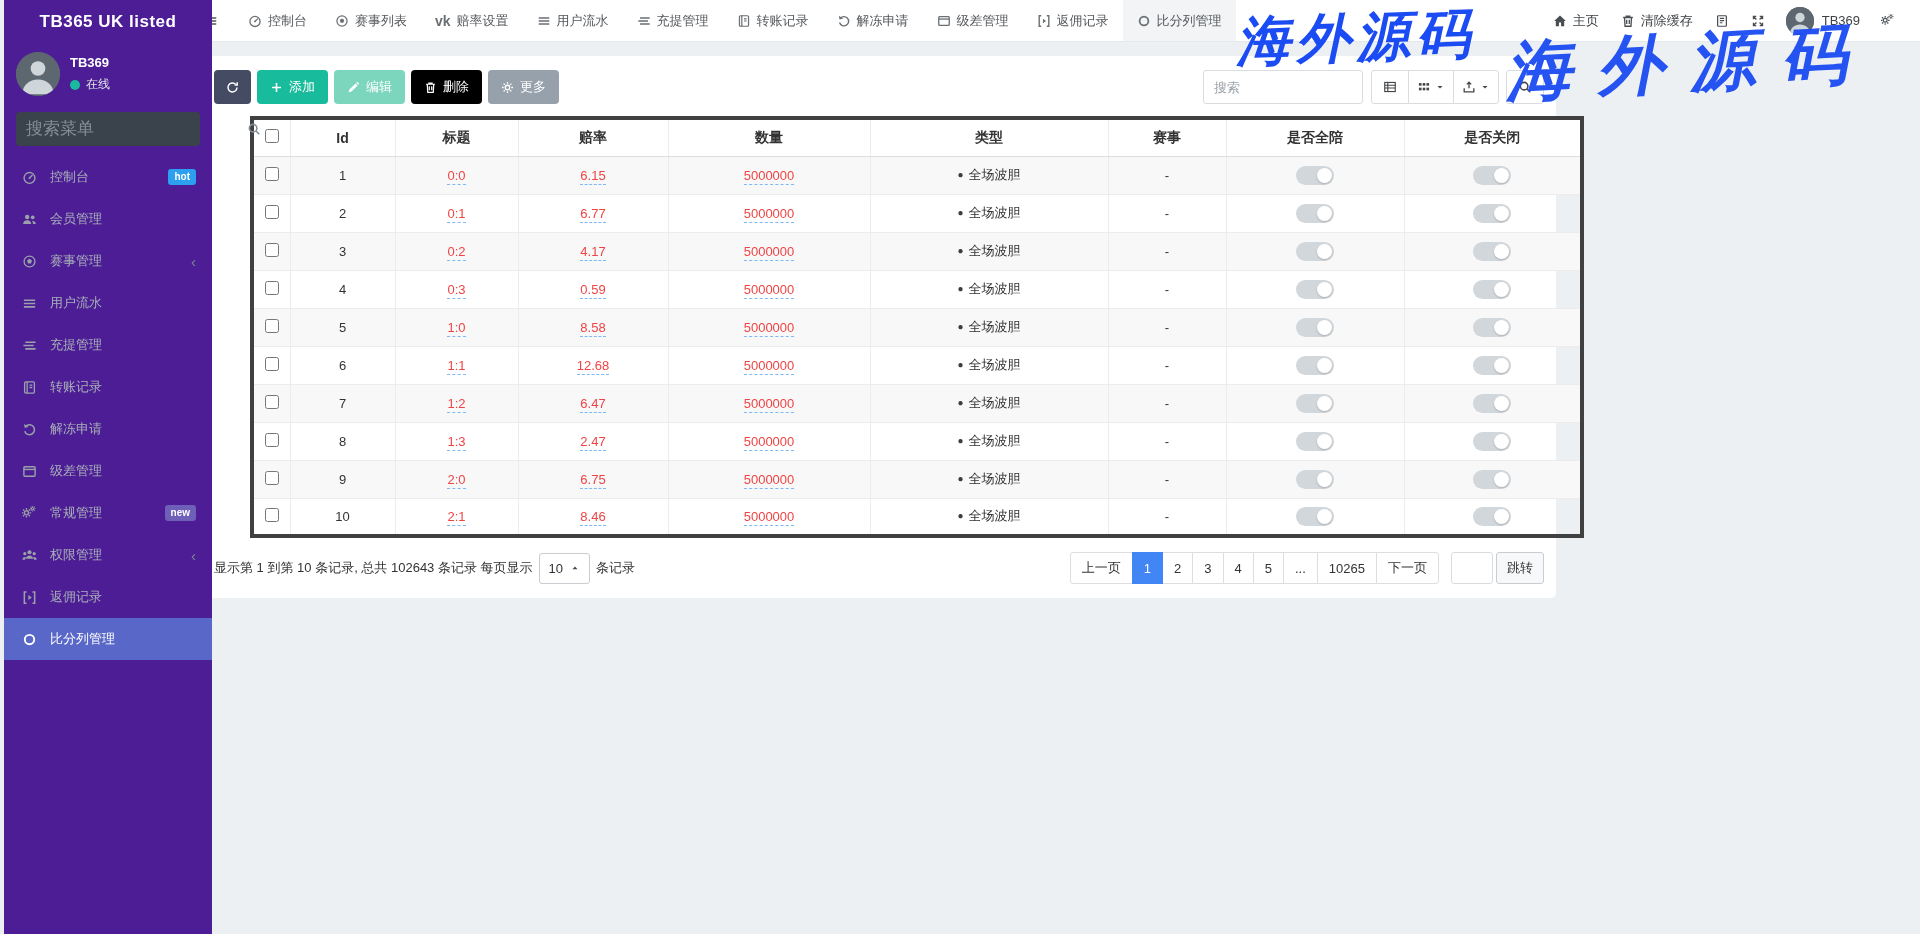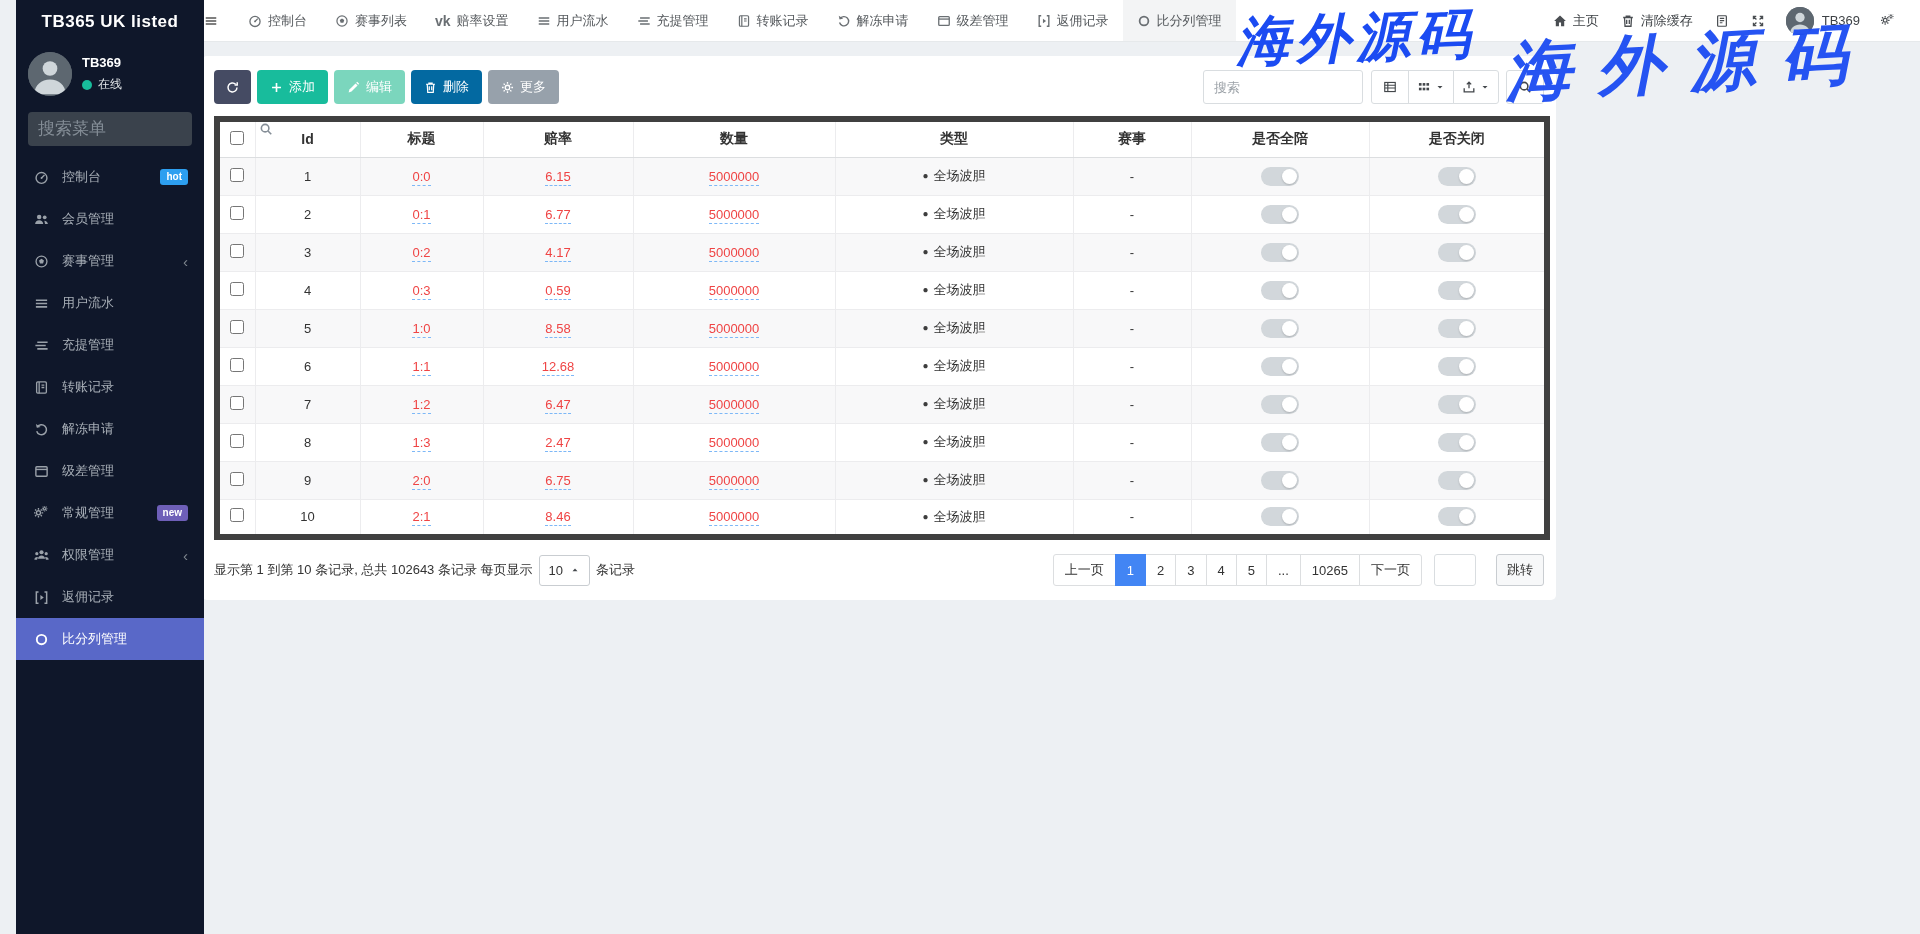--- a/index.html
+++ b/index.html
@@ -1,20 +1,20 @@
 <!DOCTYPE html>
 <html><head>
 <meta charset="utf-8">
 <style>
   * { margin:0; padding:0; box-sizing:border-box; }
   html,body { width:1920px; height:934px; overflow:hidden; font-family:"Liberation Sans","DejaVu Sans",sans-serif; background:#edf0f3; font-size:13px; color:#333; }
   .ic svg { width:14px; height:14px; display:block; }
 
   
-  .sidebar { position:fixed; left:16px; top:0; width:188px; height:934px; background:#0f172a; z-index:5; }
+  .sidebar { position:fixed; left:4px; top:0; width:208px; height:934px; background:#4c1d95; z-index:5; }
   .logo { height:44px; display:flex; align-items:center; justify-content:center; color:#fff; font-size:17px; font-weight:bold; letter-spacing:.5px; }
   .profile { display:flex; align-items:center; padding:8px 12px 12px; }
   .avatar { width:44px; height:44px; border-radius:50%; background:#5d6770; overflow:hidden; flex:none; }
   .avatar svg { width:100%; height:100%; display:block; }
   .profile-meta { margin-left:10px; }
   .profile-name { color:#fff; font-weight:bold; font-size:13px; }
   .profile-status { display:flex; align-items:center; margin-top:6px; color:#e4e8eb; font-size:12px; }
   .status-dot { width:10px; height:10px; border-radius:50%; background:#18bc9c; margin-right:6px; }
   .side-search { margin:4px 12px 10px; height:34px; background:#3a424c; border-radius:4px; display:flex; align-items:center; padding:0 10px; }
   .side-search input { flex:1; background:transparent; border:0; outline:0; color:#c3cad1; font-size:17px; font-family:inherit; }
@@ -56,56 +56,56 @@
   
   .content { padding:14px; height:892px; background:#edf0f3; }
   .panel { width:1354px; background:#fff; border-radius:5px; padding:14px 12px; }
   .toolbar { display:flex; align-items:center; justify-content:space-between; margin-bottom:12px; }
   .btn-row { display:flex; gap:6px;justify-content:space-between; }
   .btn { height:34px; border:0; border-radius:4px; color:#fff; font-size:13px; font-family:inherit; display:flex; align-items:center; gap:6px; padding:0 13px; cursor:pointer; }
   .btn .ic svg { width:13px; height:13px; }
   .btn-refresh { background:#454b63; padding:0 12px; }
   .btn-add { background:#18bc9c; }
   .btn-edit { background:#7bd6bd; }
-  .btn-del { background:#0369a1; }
+  .btn-del { background:#000000; }
   .btn-more { background:#97a1ab; }
   .toolbar-right { display:flex; align-items:center; gap:8px; }
   .tb-search { width:160px; height:34px; border:1px solid #d9dde0; border-radius:3px; padding:0 10px; font-size:13px; font-family:inherit; outline:0; color:#555; }
   .tb-search::placeholder { color:#9aa0a6; }
   .btn-group { display:flex; }
   .wbtn { height:34px; min-width:38px; background:#fff; border:1px solid #d9dde0; display:flex; align-items:center; justify-content:center; gap:4px; color:#43474b; cursor:pointer; margin-left:-1px; padding:0 8px; }
   .btn-group .wbtn:first-child { border-radius:3px 0 0 3px; margin-left:0; }
   .btn-group .wbtn:last-child { border-radius:0 3px 3px 0; }
   .wbtn.single { border-radius:3px; }
   .caret { color:#43474b; }
   .caret svg { width:10px; height:10px; display:block; }
 
   
   table { border-collapse:collapse; table-layout:fixed; width:1330px; }
   th,td { border:1px solid #ececee; height:38px; text-align:center; font-size:13px; padding:0 8px; overflow:hidden; white-space:nowrap; }
   thead th { font-weight:bold; font-size:14px; color:#333; border-bottom:1px solid #dcdee0; background:#fff; }
-  table { border:6px solid #404040; }
+  table { border:4px solid #404040;margin-left:36px; }
   tbody tr:nth-child(odd) { background:#f8f8f9; }
   .edit-link { color:#ef4444; text-decoration:none; border-bottom:1px dashed #7db8f7; padding-bottom:1px; cursor:pointer;text-align:center; }
   .type-dot { color:#3d3d3d; font-size:10px; margin-right:5px; vertical-align:1px; }
   input[type=checkbox] { width:14px; height:14px; cursor:pointer; }
   .switch { display:inline-block; width:38px; height:19px; border-radius:10px; background:#d2d7db; position:relative; cursor:pointer; vertical-align:middle; }
   .switch::after { content:""; position:absolute; top:2px; right:2px; width:15px; height:15px; border-radius:50%; background:#fff; box-shadow:0 1px 2px rgba(0,0,0,.18); }
 
   
   .tfoot { display:flex; align-items:center; justify-content:space-between; margin-top:14px; }
   .summary { display:flex; align-items:center; color:#333; font-size:13px; gap:6px; }
   .page-size { border:1px solid #c9cdd1; border-radius:3px; height:31px; display:inline-flex; align-items:center; gap:7px; padding:0 9px; cursor:pointer; background:#fff; }
   .pager { display:flex; align-items:center; }
   .page-item { height:32px; min-width:31px; padding:0 11px; display:flex; align-items:center; justify-content:center; background:#fff; border:1px solid #dcdee0; margin-left:-1px; font-size:13px; color:#333; cursor:pointer; }
   .page-item:first-child { border-radius:3px 0 0 3px; margin-left:0; }
   .page-item.last { border-radius:0 3px 3px 0; }
   .page-item.active { background:#4285f4; border-color:#4285f4; color:#fff; position:relative; }
   .jump-input { width:42px; height:32px; border:1px solid #d9dde0; border-radius:3px; margin-left:12px; outline:0; padding:0 6px; font-size:13px; font-family:inherit; }
-  .jump-btn { height:32px; margin-left:20px; border:1px solid #c9cdd1; background:#f7f8f9; border-radius:3px; padding:0 10px; font-size:13px; font-family:inherit; color:#333; cursor:pointer; }
+  .jump-btn { height:32px; margin-left:3px; border:1px solid #c9cdd1; background:#f7f8f9; border-radius:3px; padding:0 10px; font-size:13px; font-family:inherit; color:#333; cursor:pointer; }
 </style>
 </head>
 <body>
 
 <div class="sidebar">
   <div class="logo">TB365 UK listed</div>
   <div class="profile">
     <div class="avatar">
       <svg viewBox="0 0 24 24">
           <rect width="24" height="24" fill="#5d6770"></rect>

